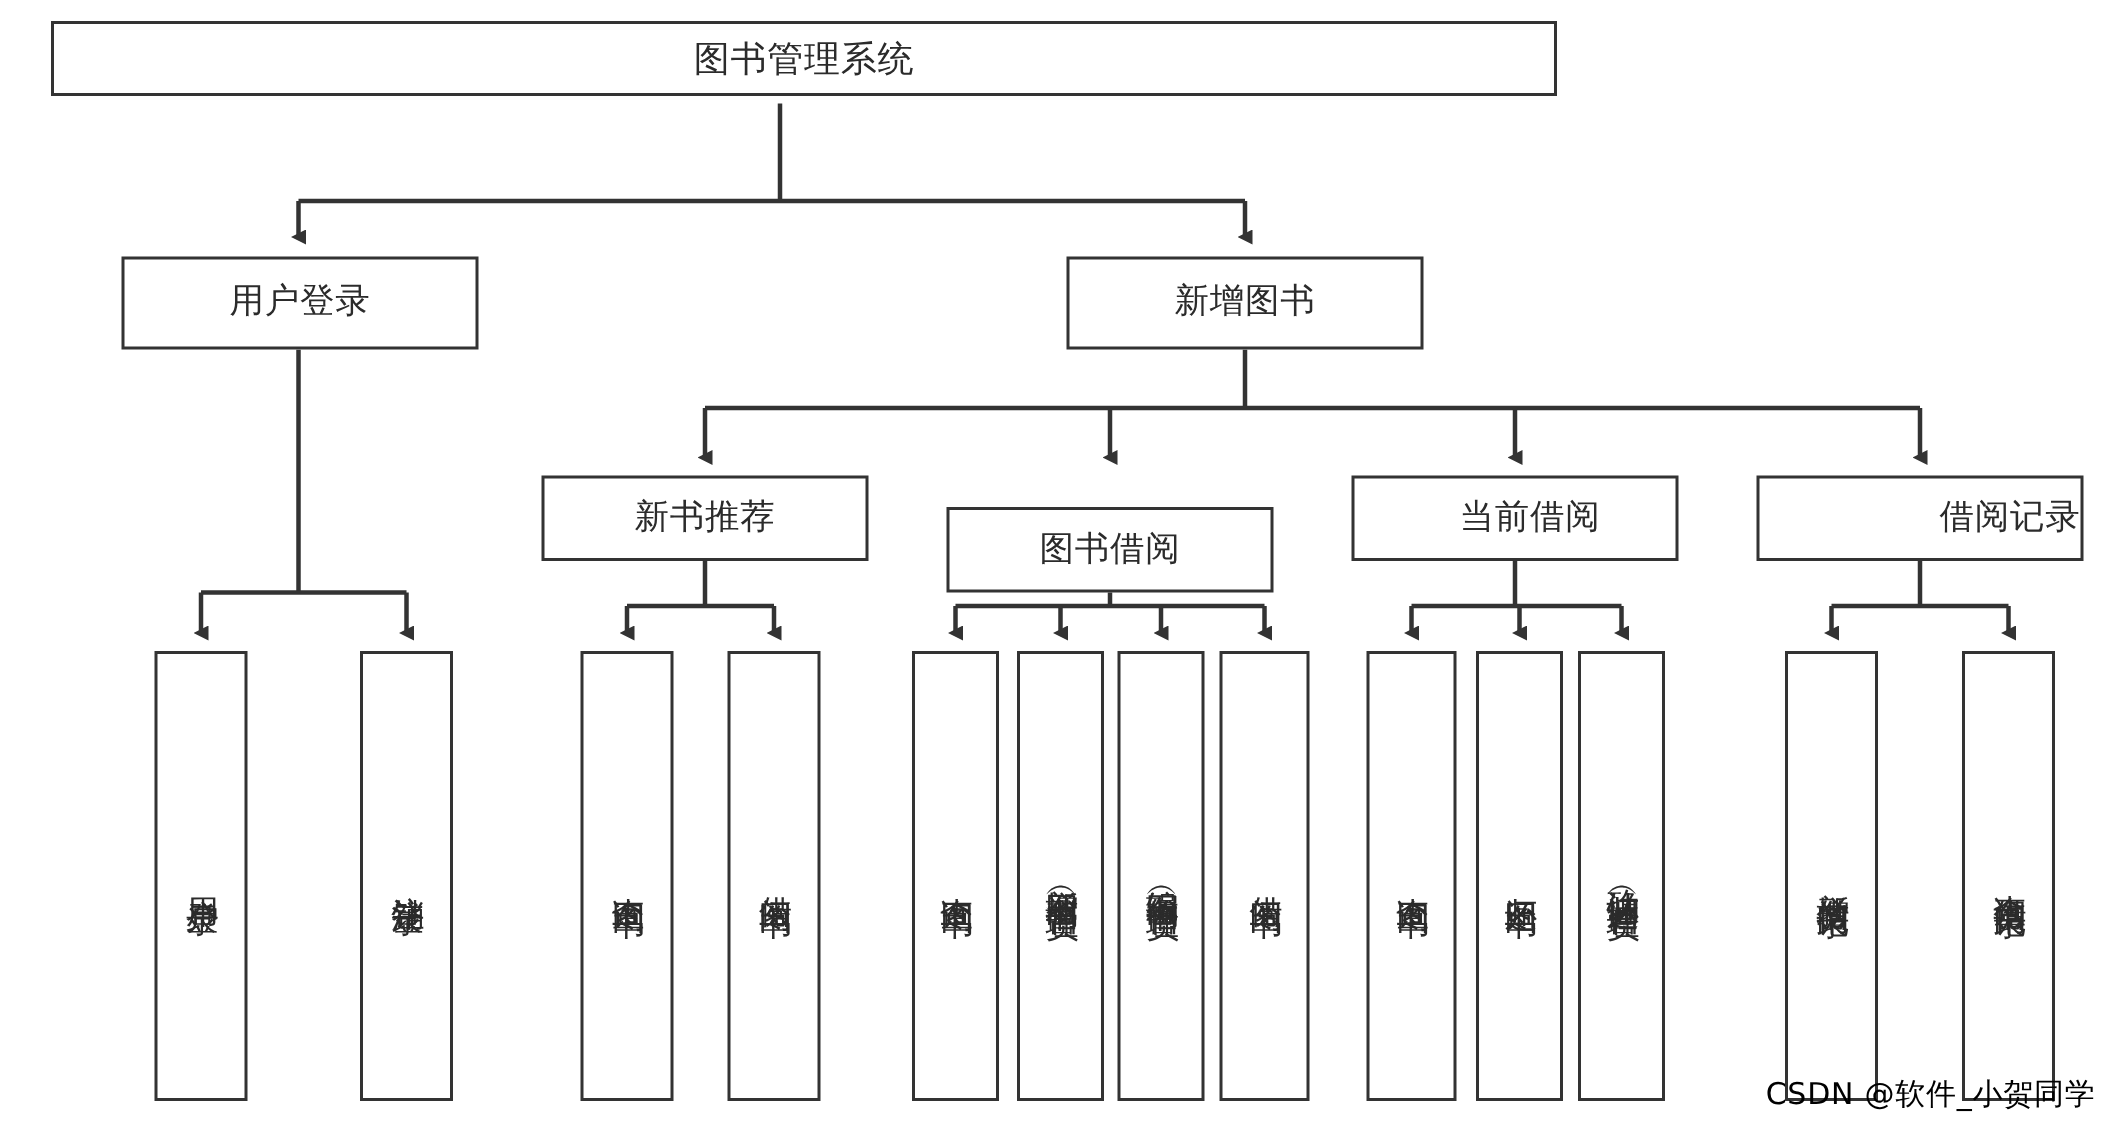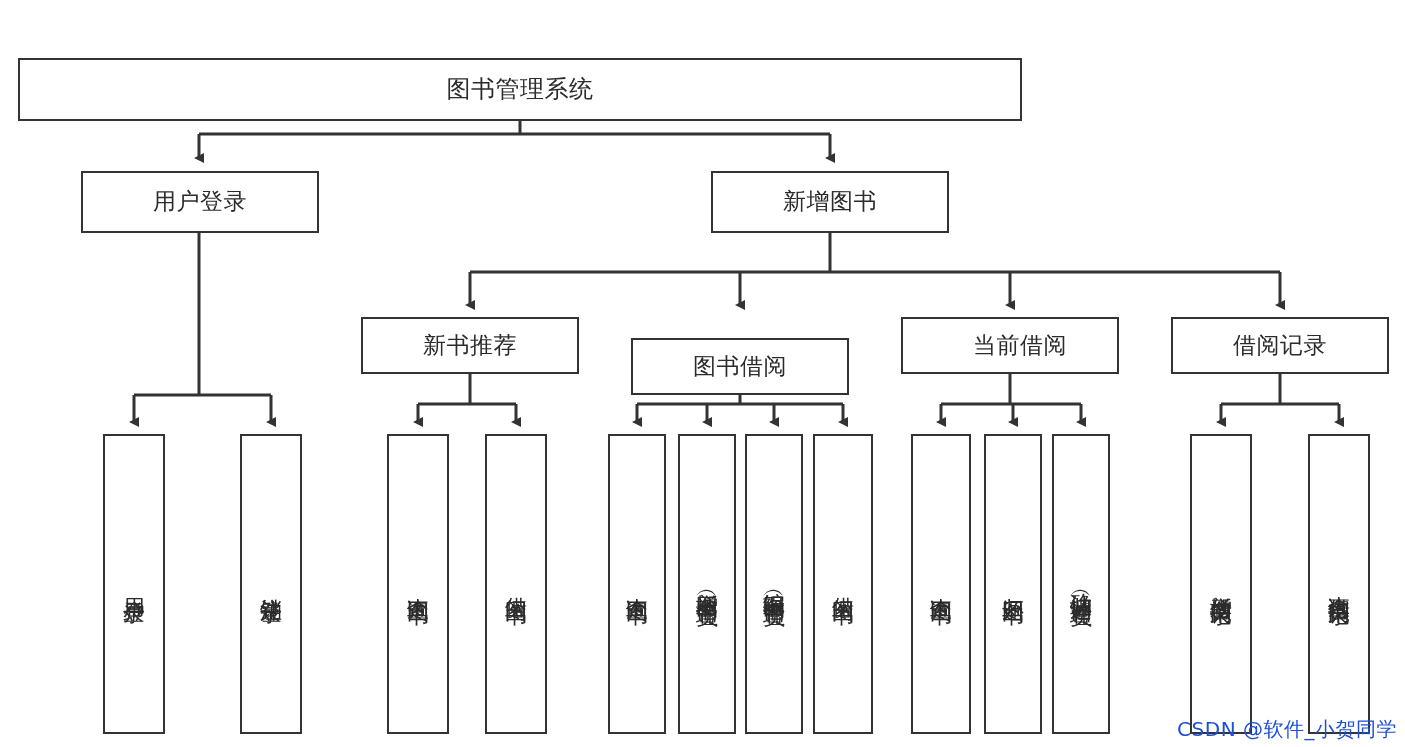--- a/index.html
+++ b/index.html
@@ -63,21 +63,21 @@
     letter-spacing: 2px;
     line-height: 1;
     white-space: nowrap;
     -webkit-writing-mode: vertical-rl;
   }
   .watermark {
     position: absolute;
     right: 8px;
     bottom: 4px;
     font-size: 20px;
-    color: #1d4ed8;
+    color: #000000;
     font-family: "DejaVu Sans", "Liberation Sans", sans-serif;
     letter-spacing: 0.5px;
     white-space: nowrap;
     pointer-events: none;
   }
 </style>
 </head>
 <body>
 
 <div id="diagram-root">
@@ -137,41 +137,41 @@
     </g>
 
     <g stroke="#333333" stroke-width="3" fill="none">
       <line x1="1280" y1="374" x2="1280" y2="404"></line>
       <line x1="1221" y1="404" x2="1339" y2="404"></line>
       <line x1="1221" y1="404" x2="1221" y2="422" marker-end="url(#arrowhead)"></line>
       <line x1="1339" y1="404" x2="1339" y2="422" marker-end="url(#arrowhead)"></line>
     </g>
   </svg>
 
-  <div class="node-box root horiz" style="left: 18px; top: 14px; width: 1004px; height: 63px; margin-top: 44px;">
+  <div class="node-box root horiz" style="left: 34px; top: 14px; width: 1004px; height: 50px;">
     <span class="node-label">图书管理系统</span>
   </div>
 
   <div class="node-box horiz" style="left: 81px; top: 171px; width: 238px; height: 62px;">
     <span class="node-label">用户登录</span>
   </div>
   <div class="node-box horiz" style="left: 711px; top: 171px; width: 238px; height: 62px;">
     <span class="node-label">新增图书</span>
   </div>
 
   <div class="node-box horiz" style="left: 361px; top: 317px; width: 218px; height: 57px;">
     <span class="node-label">新书推荐</span>
   </div>
   <div class="node-box horiz" style="left: 631px; top: 317px; width: 218px; height: 57px; margin-top: 21px;">
     <span class="node-label">图书借阅</span>
   </div>
   <div class="node-box horiz" style="left: 901px; top: 317px; width: 218px; height: 57px; padding-left: 20px;">
     <span class="node-label">当前借阅</span>
   </div>
-  <div class="node-box horiz" style="left: 1171px; top: 317px; width: 218px; height: 57px;">
+  <div class="node-box horiz" style="left: 1171px; top: 317px; width: 218px; height: 57px; justify-content: flex-end;">
     <span class="node-label">借阅记录</span>
   </div>
 
   <div class="node-box vert" style="left: 103px; top: 434px; width: 62px; height: 300px;">
     <span class="node-label">用户登录</span>
   </div>
   <div class="node-box vert" style="left: 240px; top: 434px; width: 62px; height: 300px;">
     <span class="node-label">注销登录</span>
   </div>
   <div class="node-box vert" style="left: 387px; top: 434px; width: 62px; height: 300px;">

